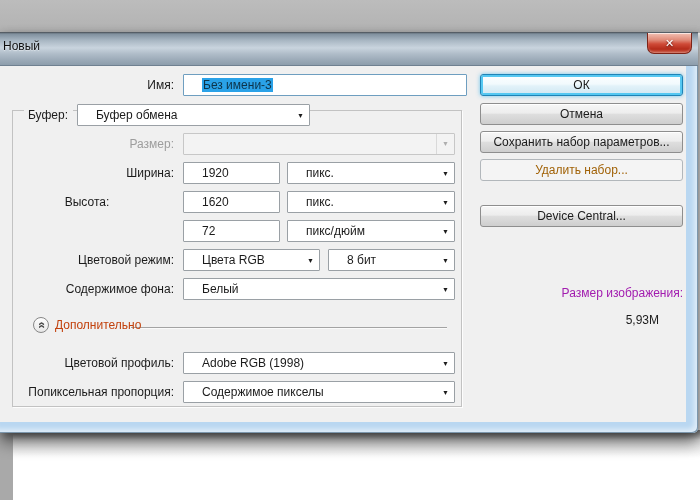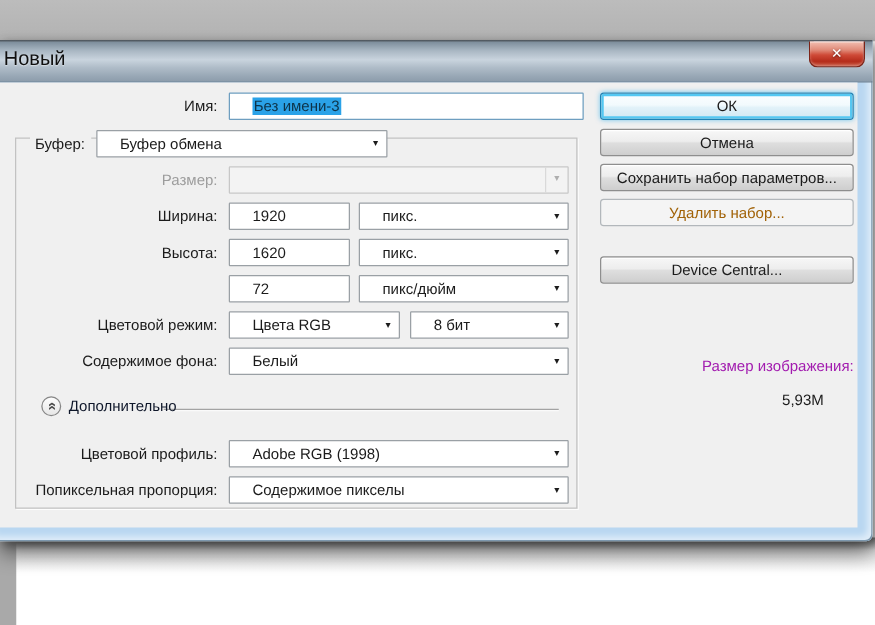--- a/index.html
+++ b/index.html
@@ -14,21 +14,21 @@
   .bg-left-strip { position:absolute; left:0; top:433px; width:13px; height:67px; background:#a9a9a9; }
 
   
   .dialog { position:absolute; left:0; top:32px; width:698px; height:401px; background:#b9d7f1;
             border-radius:0 0 5px 0;
             box-shadow: inset -1px -1px 0 #7c97ad, inset -4px -4px 5px rgba(255,255,255,.55),
                         0 10px 16px rgba(0,0,0,.45), 3px 3px 8px rgba(0,0,0,.35); }
   .titlebar { position:absolute; left:0; top:0; width:698px; height:34px;
               background:linear-gradient(180deg,#474d53 0%,#80909e 6%,#a9b7c3 26%,#c9d4de 48%,#b0bdc9 66%,#98a7b5 88%,#8d9dac 100%);
               border-bottom:1px solid #6f8090; }
-  .title-text { position:absolute; left:3px; top:7px; color:#0f0f0f; font-size:16px; text-shadow:0 1px 1px rgba(255,255,255,.5); }
+  .title-text { position:absolute; left:3px; top:7px; color:#0f0f0f; font-size:12px; text-shadow:0 1px 1px rgba(255,255,255,.5); }
   .close-btn { position:absolute; right:6px; top:1px; width:45px; height:21px; border:1px solid #7c2418; border-top:none;
                border-radius:0 0 7px 7px;
                background:linear-gradient(180deg,#f3c1b4 0%,#e08a78 35%,#cf4a37 55%,#b52c1b 80%,#c8553f 100%);
                box-shadow:inset 0 1px 0 rgba(255,255,255,.6), inset 0 -1px 2px rgba(255,255,255,.3);
                color:#fff; text-align:center; cursor:pointer; }
   .close-glyph { display:block; font-size:11px; font-weight:bold; line-height:20px; text-shadow:0 1px 2px rgba(60,0,0,.8); }
 
   
   .client { position:absolute; left:0; top:34px; width:686px; height:356px; background:#f0f0f0; }
 
@@ -46,21 +46,21 @@
 
   .groupbox { position:absolute; left:12px; top:44px; width:450px; height:297px; border:1px solid #c2c2c2;
               box-shadow:1px 1px 0 rgba(255,255,255,.85); }
   .preset-lbl { position:absolute; left:24px; top:38px; height:22px; line-height:22px; background:#f0f0f0;
                 padding:0 5px 0 4px; color:#1b1b1b; z-index:2; }
 
   .adv-icon { position:absolute; left:33px; top:251px; width:16px; height:16px; border:1px solid #878787; border-radius:50%;
               background:linear-gradient(180deg,#fdfdfd,#e7e7e7); cursor:pointer; z-index:2; }
   .adv-chev { display:block; width:14px; height:14px; transform:rotate(90deg); font-size:12px; font-weight:bold;
               line-height:13px; text-align:center; color:#4a4a4a; }
-  .adv-lbl { position:absolute; left:55px; top:248px; line-height:22px; color:#0f172a; z-index:2; }
+  .adv-lbl { position:absolute; left:55px; top:248px; line-height:22px; color:#c2410c; z-index:2; }
   .adv-sep { position:absolute; left:131px; top:261px; width:316px; height:2px;
              border-top:1px solid #a3a3a3; border-bottom:1px solid #fafafa; }
 
   .btn { position:absolute; left:480px; width:203px; height:22px; border:1px solid #8e8e8e; border-radius:3px;
          background:linear-gradient(180deg,#f7f7f7,#ededed 45%,#dedede 52%,#cecece);
          box-shadow:inset 0 1px 0 #fff; text-align:center; line-height:20px; color:#1b1b1b; cursor:pointer; }
   .btn.default { border-color:#1f83b5;
          box-shadow:inset 0 0 0 2px #55c8f2, 0 0 4px rgba(60,180,235,.7);
          background:linear-gradient(180deg,#fcfeff,#f2fafd 45%,#e2f2f9 55%,#cfe7f2); }
   .btn.disabled { background:#f4f4f4; border-color:#b2b7bb; color:#a16207; box-shadow:none; cursor:default; }
@@ -108,21 +108,21 @@
 
       <div class="lbl" style="top:96px;">Ширина:</div>
       <div class="tbox" style="left:183px; top:96px; width:97px;">
         <span>1920</span>
       </div>
       <div class="combo" style="left:287px; top:96px; width:168px;">
         <span>пикс.</span>
         <span class="arrow">▼</span>
       </div>
 
-      <div class="lbl" style="top:125px;">Высота:</div>
+      <div class="lbl" style="top:125px;text-align:center;">Высота:</div>
       <div class="tbox" style="left:183px; top:125px; width:97px;">
         <span>1620</span>
       </div>
       <div class="combo" style="left:287px; top:125px; width:168px;">
         <span>пикс.</span>
         <span class="arrow">▼</span>
       </div>
 
       <div class="tbox" style="left:183px; top:154px; width:97px;">
         <span>72</span>

